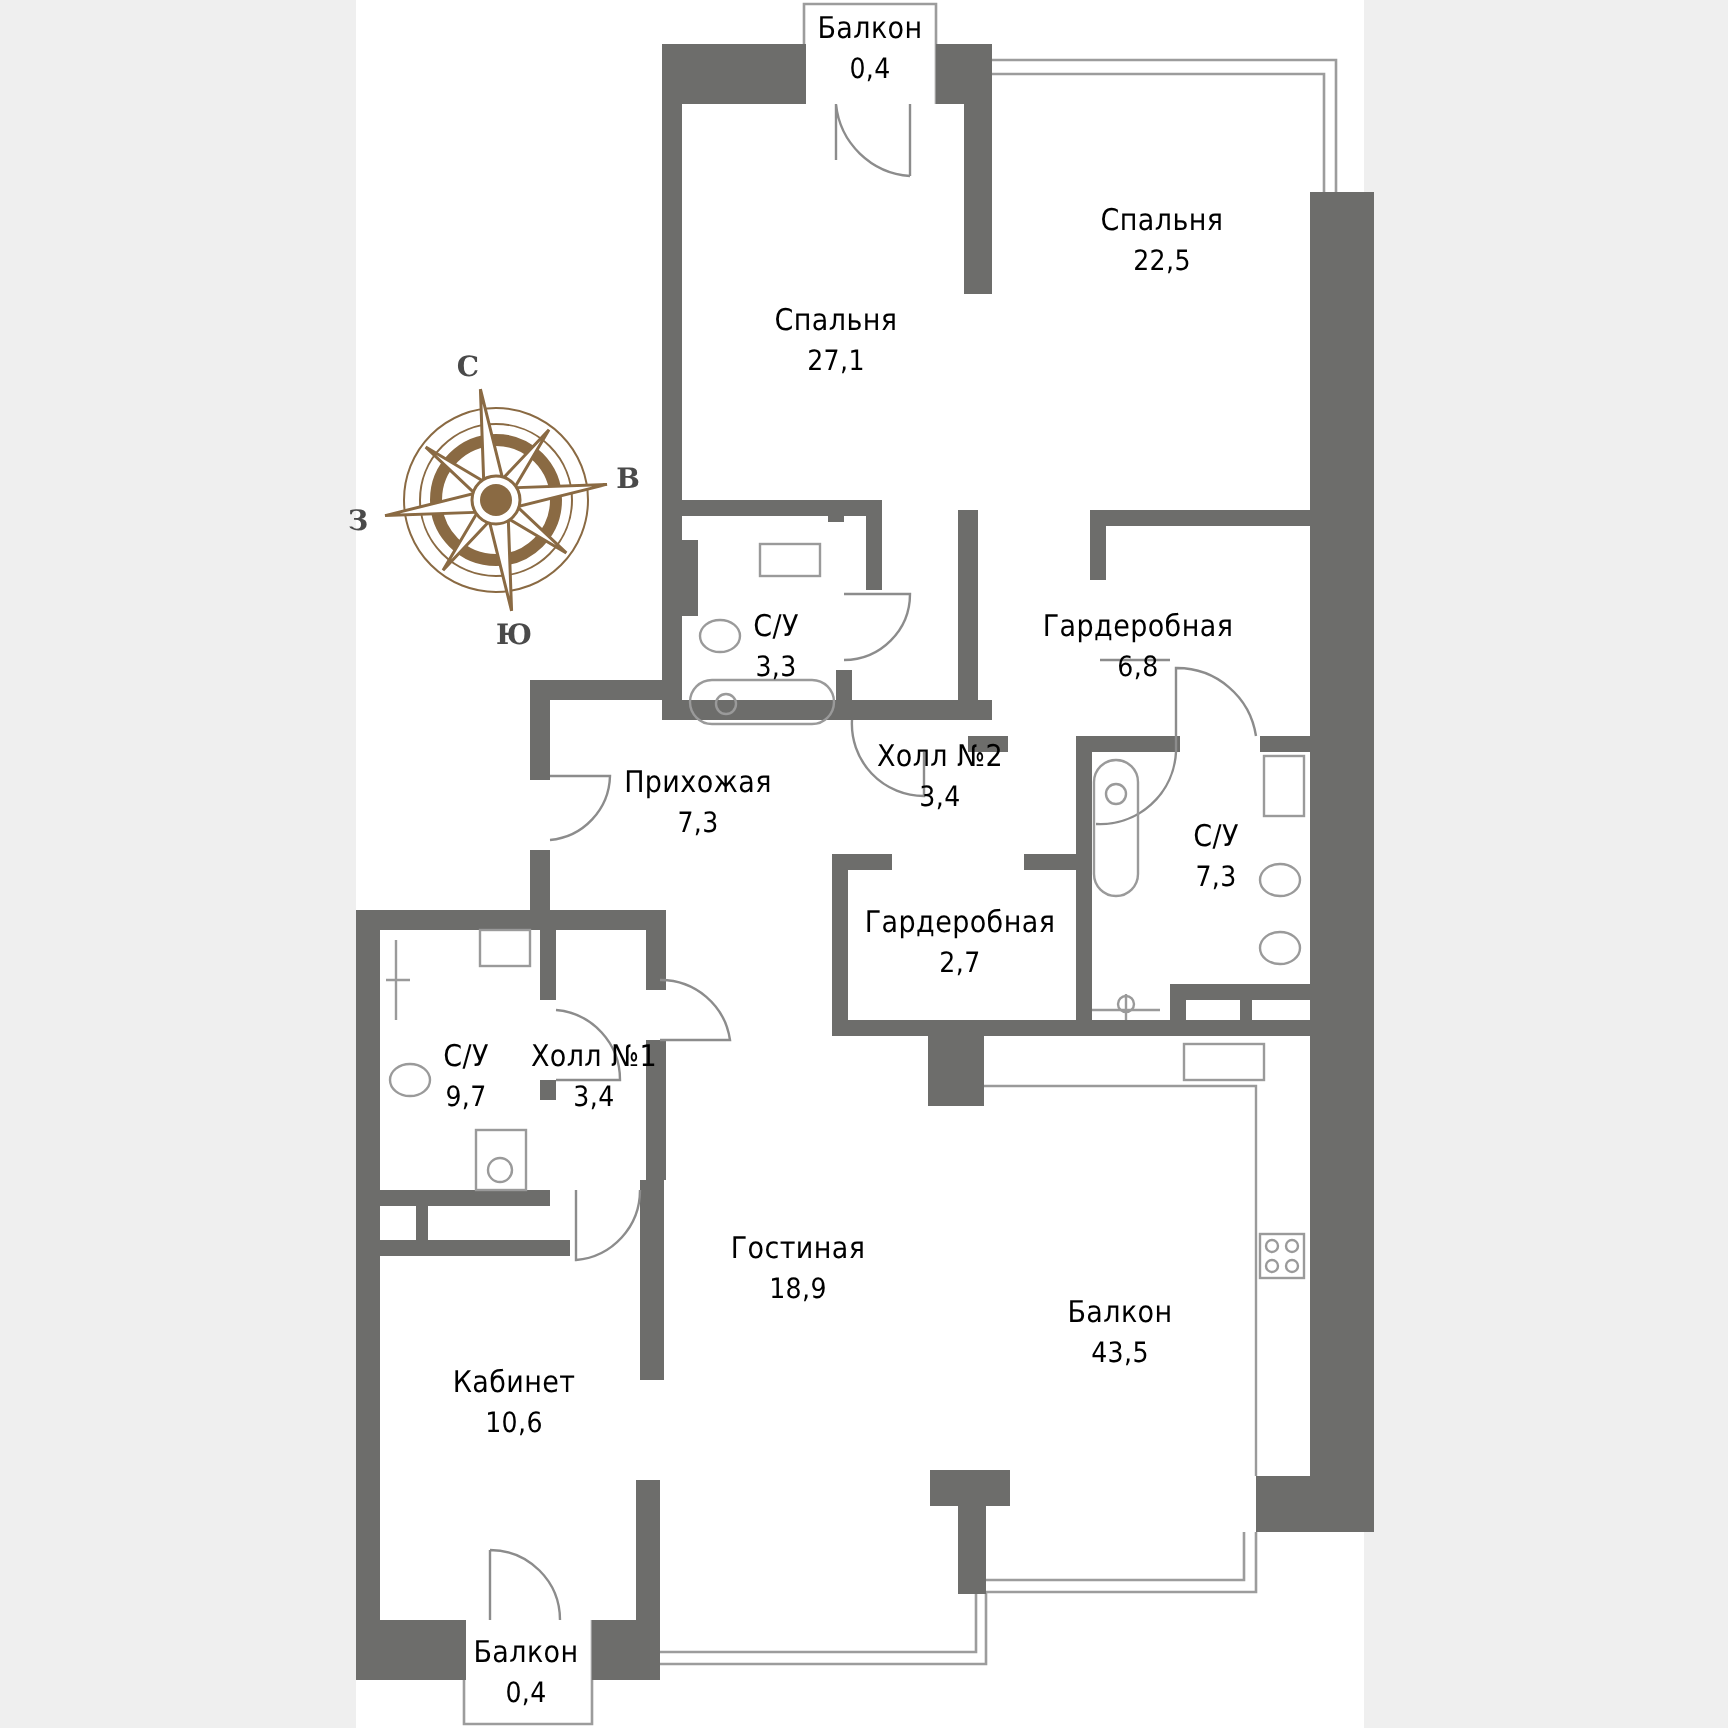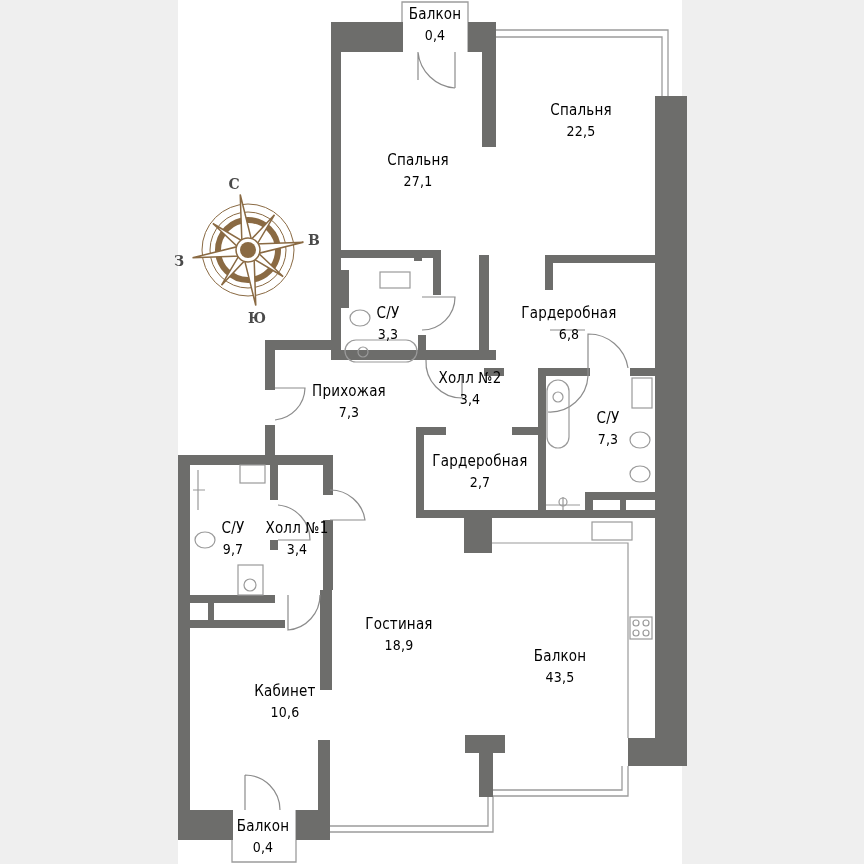--- a/index.html
+++ b/index.html
@@ -166,14 +166,14 @@
 <div class="label" style="left:388px;top:303px;"><span>С/У</span><span class="area">3,3</span></div>
 <div class="label" style="left:569px;top:303px;"><span>Гардеробная</span><span class="area">6,8</span></div>
 <div class="label" style="left:349px;top:381px;"><span>Прихожая</span><span class="area">7,3</span></div>
 <div class="label" style="left:470px;top:368px;"><span>Холл №2</span><span class="area">3,4</span></div>
 <div class="label" style="left:608px;top:408px;"><span>С/У</span><span class="area">7,3</span></div>
 <div class="label" style="left:480px;top:451px;"><span>Гардеробная</span><span class="area">2,7</span></div>
 <div class="label" style="left:233px;top:518px;"><span>С/У</span><span class="area">9,7</span></div>
 <div class="label" style="left:297px;top:518px;"><span>Холл №1</span><span class="area">3,4</span></div>
 <div class="label" style="left:384px;top:614px;margin-left:15px;"><span>Гостиная</span><span class="area">18,9</span></div>
 <div class="label" style="left:560px;top:646px;"><span>Балкон</span><span class="area">43,5</span></div>
-<div class="label" style="left:257px;top:681px;margin-left:28px;"><span>Кабинет</span><span class="area">10,6</span></div>
+<div class="label" style="left:257px;top:681px;"><span>Кабинет</span><span class="area">10,6</span></div>
 <div class="label" style="left:263px;top:816px;"><span>Балкон</span><span class="area">0,4</span></div>
 
 </body></html>

